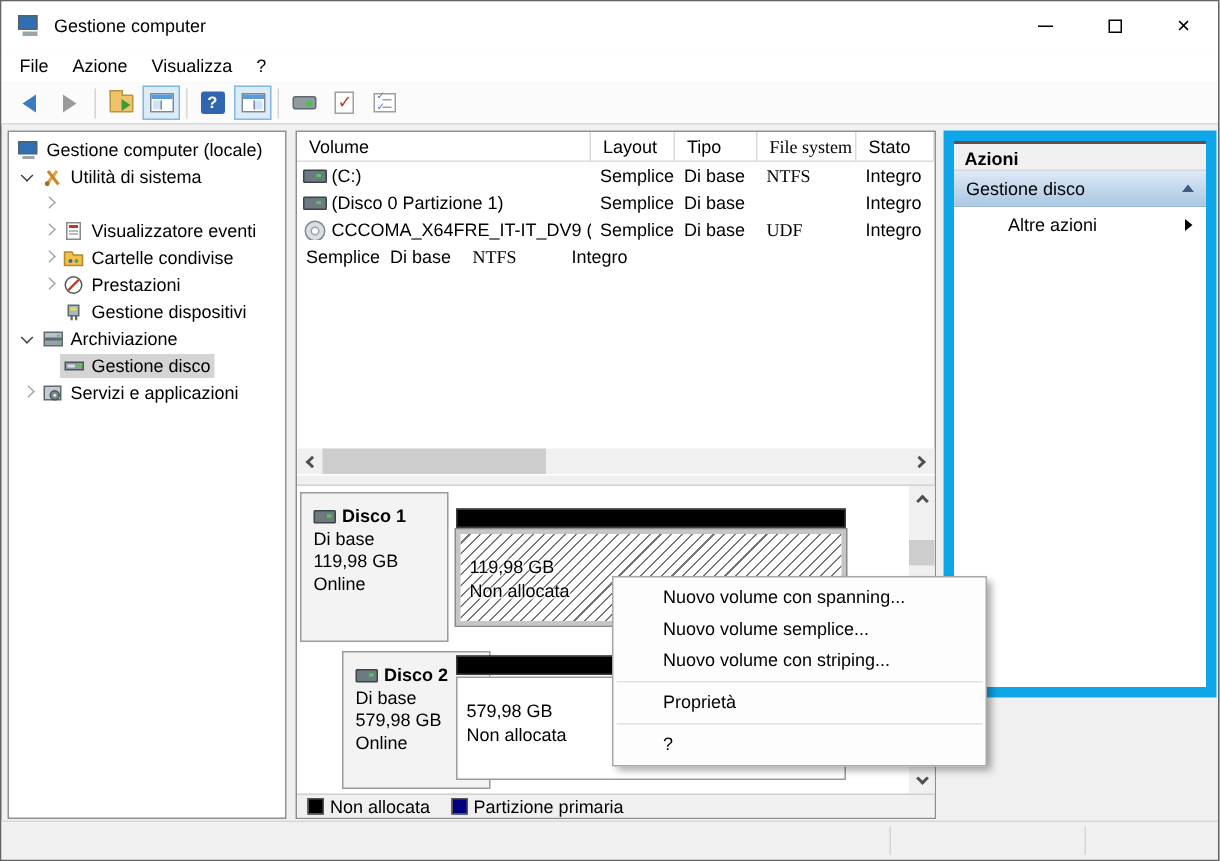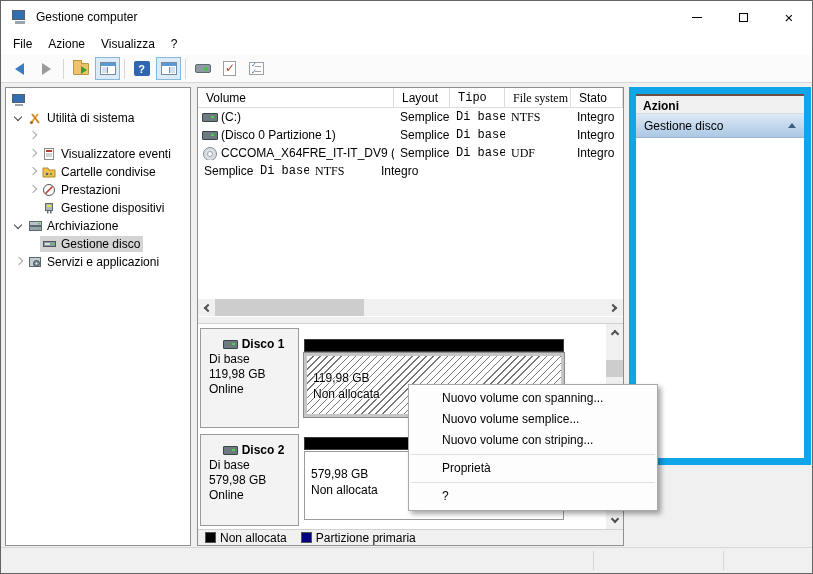--- a/index.html
+++ b/index.html
@@ -65,21 +65,21 @@
   .ticon { width:16px; height:14px; margin-right:4px; flex:none; display:flex; align-items:center; justify-content:center; }
 
   
   .vtable { position:absolute; left:0; top:0; right:0; height:211px; overflow:hidden; }
   .vhead { display:flex; height:20px; border-bottom:1px solid #dcdcdc; align-items:center; }
   .vhead .hc { height:20px; line-height:20px; padding-left:8px; border-right:1px solid #dcdcdc; }
   .vrow { display:flex; height:18px; align-items:center; }
   .vc { white-space:nowrap; overflow:hidden; }
   .c-vol { width:196px; display:flex; align-items:center; padding-left:4px; }
   .c-lay { width:56px; padding-left:6px; }
-  .c-tip { width:55px; padding-left:6px;font-family:Liberation Mono, monospace; }
+  .c-tip { width:55px; padding-left:6px; }
   .c-fs  { width:66px; padding-left:6px;font-family:Liberation Serif, serif; }
   .c-st  { flex:1; padding-left:6px; }
   .vicon { width:16px; height:12px; margin-right:3px; flex:none; position:relative; }
   .vicon.disk::before { content:""; position:absolute; left:0; top:2px; width:14px; height:7px; background:#6e7a82; border:1px solid #39434a; border-radius:1px; }
   .vicon.disk::after { content:""; position:absolute; left:9px; top:5px; width:3px; height:2px; background:#4ad24a; }
   .vicon.cd::before { content:""; position:absolute; left:1px; top:0; width:12px; height:12px; border-radius:50%; background:#d9dfe4; border:1px solid #7d8a93; }
   .vicon.cd::after { content:""; position:absolute; left:5px; top:4px; width:4px; height:4px; border-radius:50%; background:#fff; border:1px solid #98a3ab; }
 
   
   .hscroll { position:absolute; left:0; top:211px; right:0; height:17px; background:#f0f0f0; }
@@ -90,21 +90,21 @@
   .chv.r { border-right-width:2px; border-top-width:2px; transform:rotate(45deg); margin-right:3px; }
   .chv.u { border-left-width:2px; border-top-width:2px; transform:rotate(45deg); margin-top:3px; }
   .chv.d { border-right-width:2px; border-bottom-width:2px; transform:rotate(45deg); margin-bottom:3px; }
 
   .splitter { position:absolute; left:0; top:228px; right:0; height:8px; background:#f0f0f0; border-top:1px solid #fff; border-bottom:1px solid #d0d0d0; }
 
   
   .diskview { position:absolute; left:0; top:236px; right:0; height:205px; background:#fff; overflow:hidden; }
   .diskrow { position:absolute; left:2px; right:18px; }
   .dlabel { position:absolute; left:0; top:0; width:99px; height:100px; background:#f3f3f3; border:1px solid #9b9b9b; padding:8px 0 0 8px; line-height:15px; }
-  .dname { font-weight:bold; display:flex; align-items:center;justify-content:center; }
+  .dname { font-weight:bold; display:flex; align-items:center; }
   .dico { width:15px; height:9px; background:#6e7a82; border:1px solid #39434a; border-radius:1px; margin-right:4px; position:relative; }
   .dico::after { content:""; position:absolute; right:2px; top:2px; width:3px; height:2px; background:#4ad24a; }
   .part { position:absolute; left:104px; width:260px; }
   .pband { height:13px; background:#000; border:1px solid #3c3c3c; }
   .pbody { margin-top:1px; background:#fff; border:1px solid #9b9b9b; padding:14px 0 0 6px; line-height:16px; }
   .pbody.hatch { border:3px solid #c6c6c6; outline:1px solid #8a8a8a;
      background:repeating-linear-gradient(135deg,#fff 0 4px,#777 4px 5px); }
   .pbody.hatch .ptxt { text-shadow:0 0 2px #fff,0 0 2px #fff,1px 1px 1px #fff; }
 
   .vscroll { position:absolute; right:0; top:236px; width:17px; height:205px; background:#f0f0f0; }
@@ -201,20 +201,21 @@
 
   <div class="treepanel">
     <div class="trow d0">
       <span class="hit">
           <span class="ticon">
             <svg width="14" height="14">
               <rect x="0.5" y="1.5" width="12" height="8" fill="#2f6fb2" stroke="#54606b"></rect>
               <rect x="3" y="11" width="8" height="2" fill="#9aa4ab"></rect>
             </svg>
           </span>
+          <span>Gestione computer (locale)</span>
         </span>
     </div>
     <div class="trow d1">
       <span class="chev exp"></span>
       <span class="hit">
           <span class="ticon">
             <svg width="14" height="14">
               <path d="M3 12 L10 3" stroke="#e8a33d" stroke-width="2"></path>
               <path d="M4 3 L11 12" stroke="#c8872a" stroke-width="2"></path>
               <circle cx="3.5" cy="11.5" r="1.6" fill="#9a6f22"></circle>
@@ -396,21 +397,21 @@
         <div class="part" style="top:11px;">
           <div class="pband" style="background: rgb(0, 0, 0);"></div>
           <div class="pbody hatch" style="height:64px;">
             <div class="ptxt">119,98 GB</div>
             <div class="ptxt">Non allocata</div>
           </div>
         </div>
       </div>
 
       <div class="diskrow" style="top:110px;height:92px;">
-        <div class="dlabel" style="height:92px;">
+        <div class="dlabel" style="height:92px;margin-left:28px;">
           <div class="dname">
               <span class="dico"></span>
               <span>Disco 2</span>
             </div>
           <div>Di base</div>
           <div>579,98 GB</div>
           <div>Online</div>
         </div>
         <div class="part" style="top:3px;">
           <div class="pband" style="background: rgb(0, 0, 0);"></div>
@@ -438,20 +439,24 @@
       <span class="lsw" style="background: rgb(0, 0, 128);"></span>
       <span class="llabel">Partizione primaria</span>
     </div>
   </div>
 
   <div class="actionspanel">
     <div class="az-title">Azioni</div>
     <div class="az-group">
       <span class="lbl">Gestione disco</span>
       <span class="tri-up"></span>
+    </div>
+    <div class="az-item">
+      <span class="lbl">Altre azioni</span>
+      <span class="tri-right"></span>
     </div>
   </div>
 
   <div class="ctxmenu">
     <div class="cmi">Nuovo volume con spanning...</div>
     <div class="cmi">Nuovo volume semplice...</div>
     <div class="cmi">Nuovo volume con striping...</div>
     <div class="csep"></div>
     <div class="cmi">Proprietà</div>
     <div class="csep"></div>

